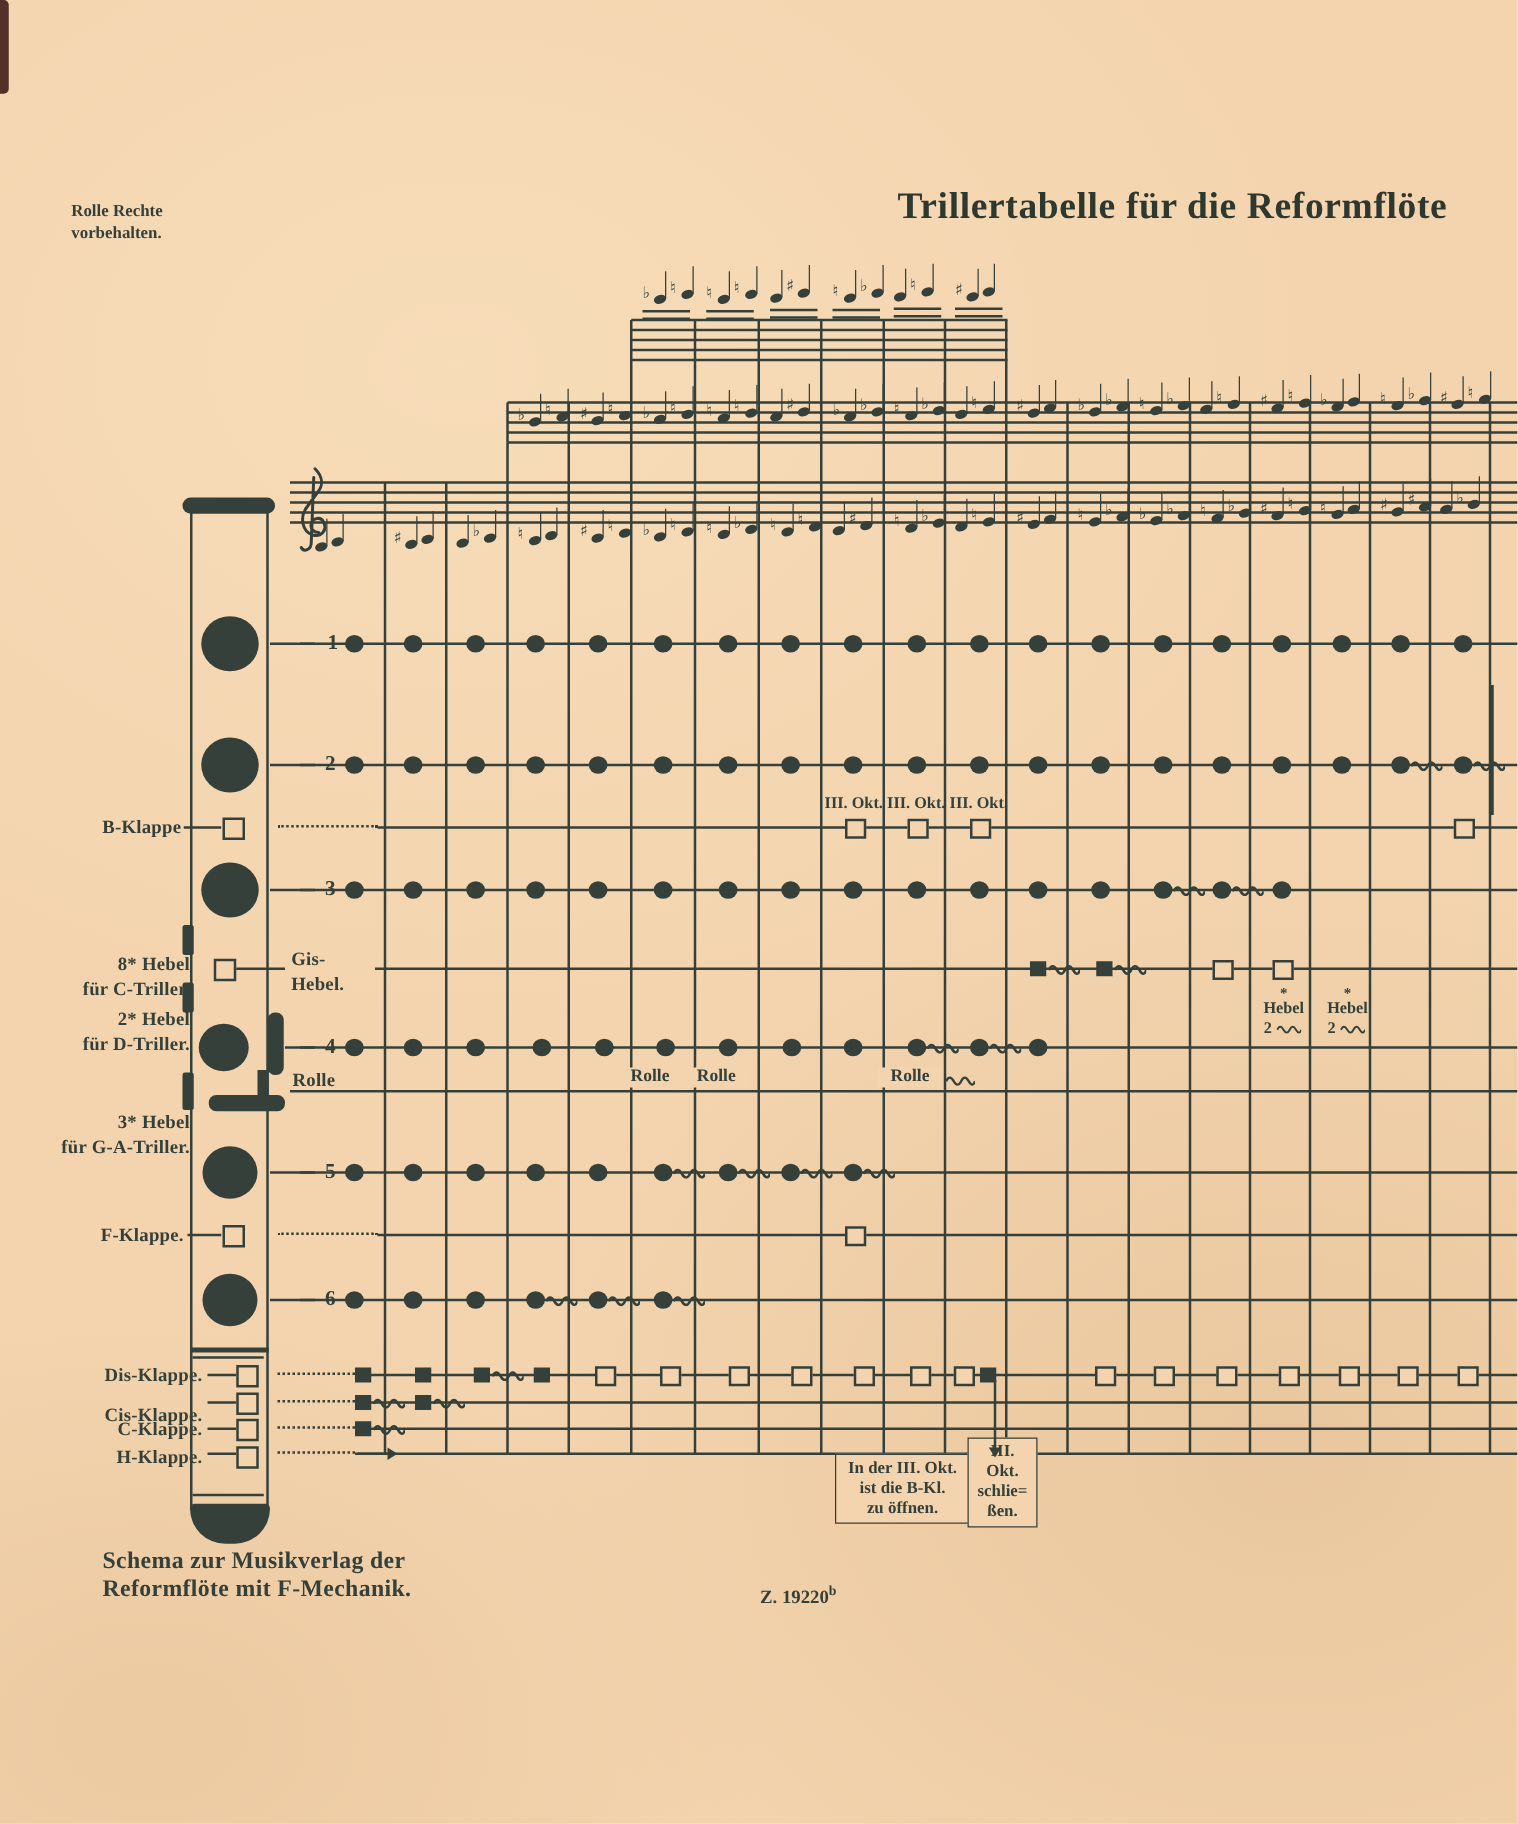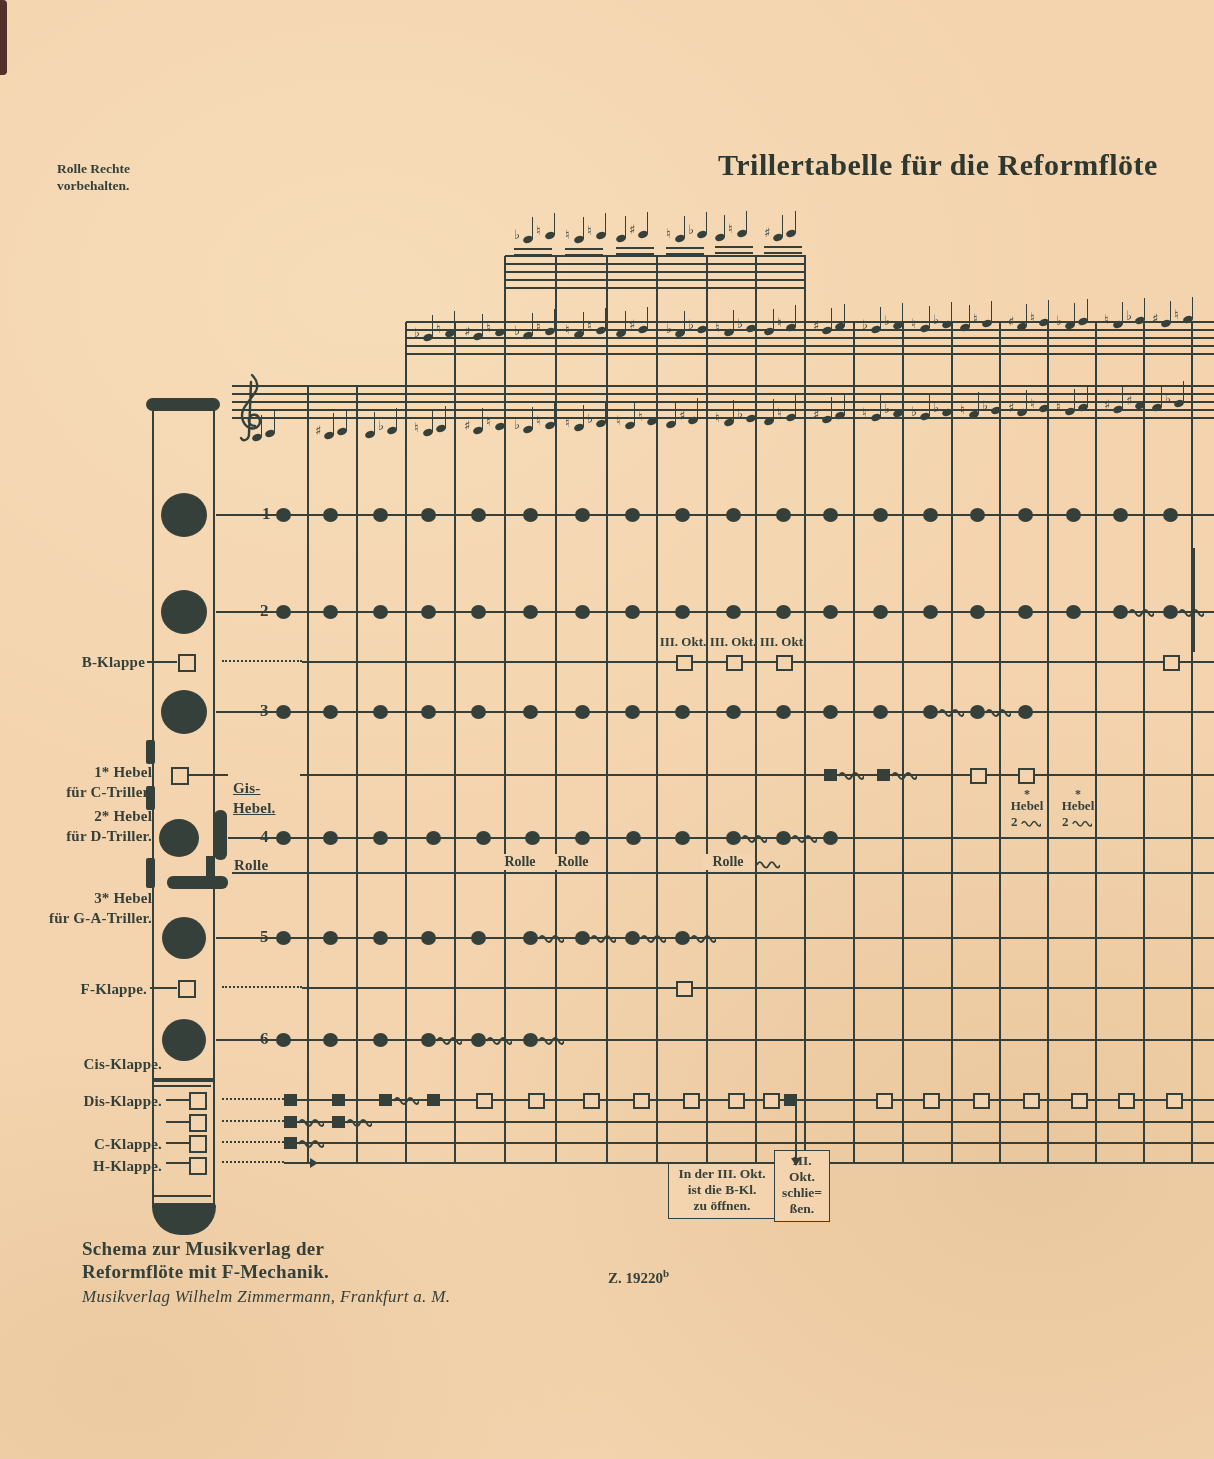--- a/index.html
+++ b/index.html
@@ -655,39 +655,38 @@
       <div style="position: absolute; left: 146px; top: 740px; width: 9px; height: 24px; background: rgb(53, 64, 58); border-radius: 2px;"></div>
       <div style="position: absolute; left: 146px; top: 786px; width: 9px; height: 24px; background: rgb(53, 64, 58); border-radius: 2px;"></div>
       <div style="position: absolute; left: 146px; top: 858px; width: 9px; height: 30px; background: rgb(53, 64, 58); border-radius: 2px;"></div>
       <div style="position: absolute; left: 214px; top: 810px; width: 13px; height: 50px; background: rgb(53, 64, 58); border-radius: 6px;"></div>
       <div style="position: absolute; left: 206px; top: 856px; width: 9px; height: 26px; background: rgb(53, 64, 58);"></div>
       <div style="position: absolute; left: 167px; top: 876px; width: 61px; height: 13px; background: rgb(53, 64, 58); border-radius: 6px;"></div>
     </div>
 
   <div class="abs lbl r" style="left:55px;top:652px;width:90px;">B-Klappe</div>
   <div class="abs lbl r" style="left:40px;top:762px;width:112px;">
-    <div>1* Hebel</div>
+    <div>8* Hebel</div>
     <div>für C-Triller.</div>
   </div>
   <div class="abs lbl r" style="left:40px;top:806px;width:112px;">
     <div>2* Hebel</div>
     <div>für D-Triller.</div>
   </div>
-  <div class="abs lbl" style="left:233px;top:778px;width:80px;text-decoration:underline;">
+  <div class="abs lbl" style="left:233px;top:758px;width:80px;">
     <div>Gis-</div>
     <div>Hebel.</div>
   </div>
   <div class="abs lbl" style="left:234px;top:855px;">Rolle</div>
   <div class="abs lbl r" style="left:30px;top:888px;width:122px;">
     <div>3* Hebel</div>
     <div>für G-A-Triller.</div>
   </div>
   <div class="abs lbl r" style="left:53px;top:979px;width:94px;">F-Klappe.</div>
   <div class="abs lbl r" style="left:72px;top:1091px;width:90px;">Dis-Klappe.</div>
-  <div class="abs lbl r" style="left:72px;top:1054px;width:90px;">Cis-Klappe.</div>
+  <div class="abs lbl r" style="left:72px;top:1123px;width:90px;">Cis-Klappe.</div>
   <div class="abs lbl r" style="left:72px;top:1134px;width:90px;">C-Klappe.</div>
   <div class="abs lbl r" style="left:72px;top:1156px;width:90px;">H-Klappe.</div>
 
   <div class="abs foot1" style="left:82px;top:1238px;">Schema zur Musikverlag der</div>
   <div class="abs foot1" style="left:82px;top:1261px;">Reformflöte mit F-Mechanik.</div>
-  <div class="abs foot3" style="left:82px;top:1287px;">Musikverlag Wilhelm Zimmermann, Frankfurt a. M.</div>
   <div class="abs b" style="left:608px;top:1267px;font-size:15px;"><span>Z. 19220</span><sup>b</sup></div>
 </div>
 
 </body></html>

